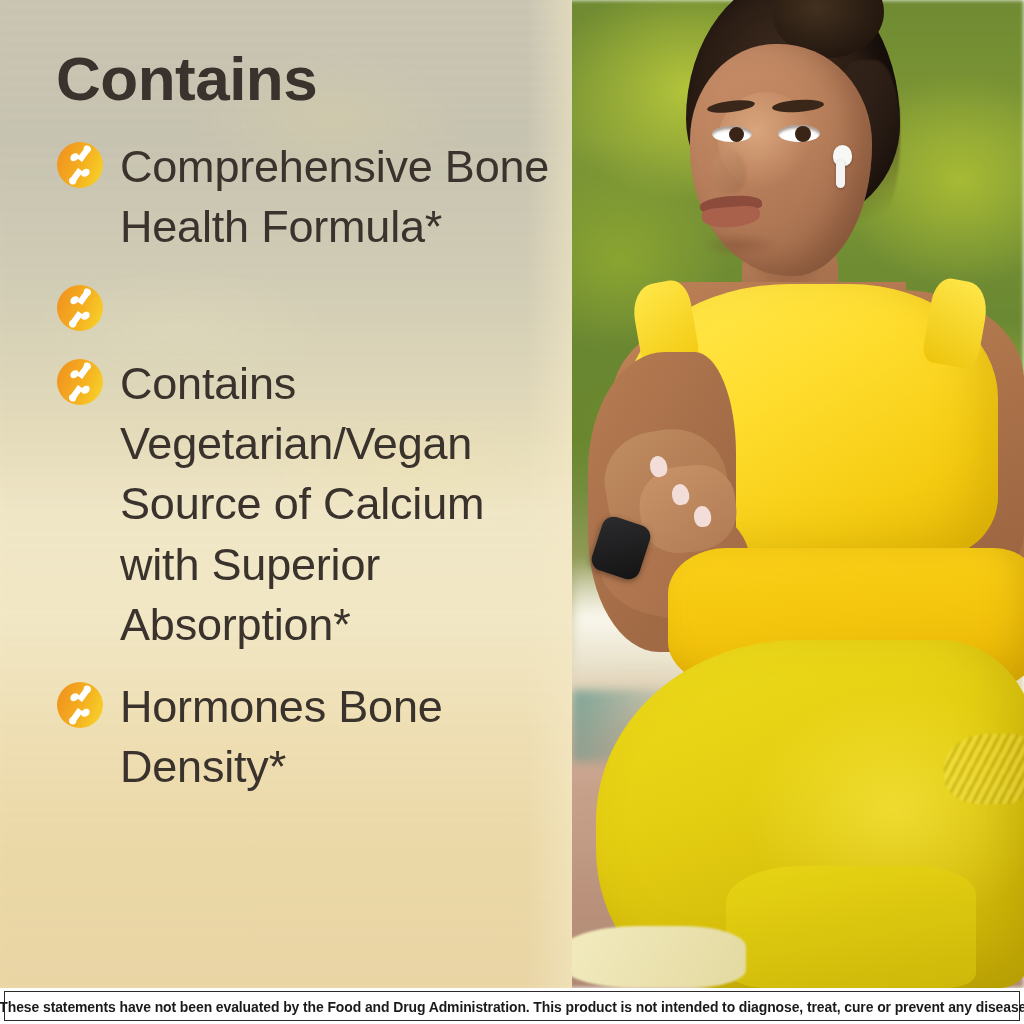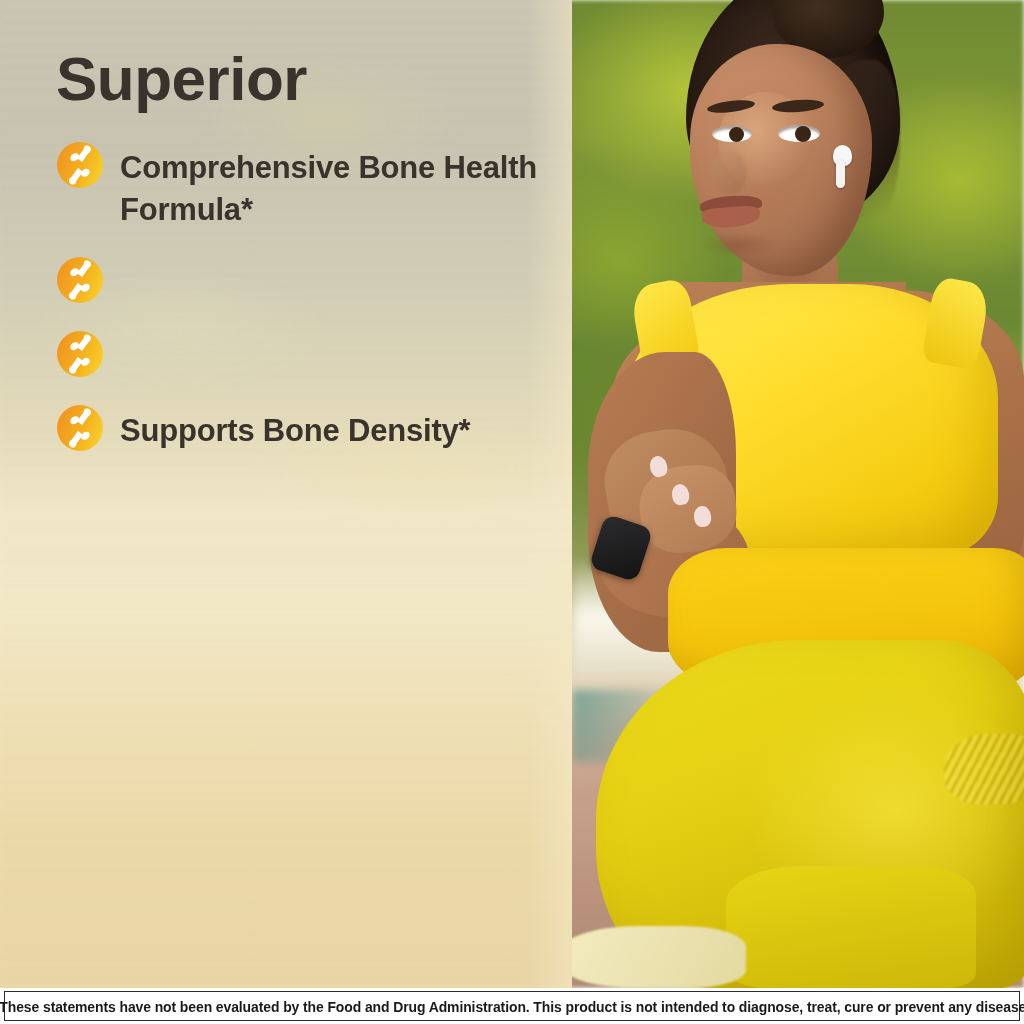--- a/index.html
+++ b/index.html
@@ -393,27 +393,26 @@
   .bullet-icon {
     flex: 0 0 auto;
     width: 48px;
     height: 48px;
     margin-right: 16px;
     margin-top: 4px;
   }
   .bullet-icon svg { display: block; width: 48px; height: 48px; }
 
   .benefit-text {
-    font-size: 31px;
+    font-size: 45px;
     line-height: 1.34;
     color: #3a322c;
-    font-weight: 700;
+    font-weight: 400;
     max-width: 430px;
     letter-spacing: -0.2px;
-    margin-top: 10px;
   }
 
   
   .disclaimer-wrap {
     position: absolute;
     left: 0; top: 988px;
     width: 1024px; height: 36px;
     background: #ffffff;
     box-sizing: border-box;
     padding: 3px 4px;
@@ -494,21 +493,21 @@
       <div class="leg-lower"></div>
       <div class="sock"></div>
     </div>
   </div>
 
   <div class="panel">
     <div class="panel-texture"></div>
     <div class="panel-feather"></div>
 
     <div class="panel-content">
-      <h1 class="title">Superior</h1>
+      <h1 class="title">Contains</h1>
 
       <ul class="benefit-list">
 
         <li class="benefit-item">
           <span class="bullet-icon">
             <svg viewBox="0 0 48 48" xmlns="http://www.w3.org/2000/svg">
               <defs>
                 <linearGradient id="bg1" x1="0" y1="0.3" x2="1" y2="0.7">
                   <stop offset="0%" stop-color="#F0941F"></stop>
                   <stop offset="55%" stop-color="#F5B01F"></stop>
@@ -580,20 +579,21 @@
               </defs>
               <circle cx="24" cy="24" r="23" fill="url(#bg3)"></circle>
               <g fill="#FFFFFF">
                 <path d="M29.9 4.6c2.2-.6 4.4.6 5 2.7.4 1.5-.1 3-1.2 3.9l-1.1.9-6.5 8.9-5.1-3.7 6.5-8.9.3-1.4c.3-1.2 1.1-2.1 2.1-2.4z"></path>
                 <ellipse cx="18.6" cy="16.2" rx="4.6" ry="3.6" transform="rotate(-36 18.6 16.2)"></ellipse>
                 <path d="M18.1 43.4c-2.2.6-4.4-.6-5-2.7-.4-1.5.1-3 1.2-3.9l1.1-.9 6.5-8.9 5.1 3.7-6.5 8.9-.3 1.4c-.3 1.2-1.1 2.1-2.1 2.4z"></path>
                 <ellipse cx="29.4" cy="31.8" rx="4.6" ry="3.6" transform="rotate(-36 29.4 31.8)"></ellipse>
               </g>
             </svg>
           </span>
+          <span class="benefit-text">Contains Vegetarian/Vegan Source of Calcium with Superior Absorption*</span>
         </li>
 
         <li class="benefit-item">
           <span class="bullet-icon">
             <svg viewBox="0 0 48 48" xmlns="http://www.w3.org/2000/svg">
               <defs>
                 <linearGradient id="bg4" x1="0" y1="0.3" x2="1" y2="0.7">
                   <stop offset="0%" stop-color="#F0941F"></stop>
                   <stop offset="55%" stop-color="#F5B01F"></stop>
                   <stop offset="100%" stop-color="#F7D02A"></stop>
@@ -601,21 +601,21 @@
               </defs>
               <circle cx="24" cy="24" r="23" fill="url(#bg4)"></circle>
               <g fill="#FFFFFF">
                 <path d="M29.9 4.6c2.2-.6 4.4.6 5 2.7.4 1.5-.1 3-1.2 3.9l-1.1.9-6.5 8.9-5.1-3.7 6.5-8.9.3-1.4c.3-1.2 1.1-2.1 2.1-2.4z"></path>
                 <ellipse cx="18.6" cy="16.2" rx="4.6" ry="3.6" transform="rotate(-36 18.6 16.2)"></ellipse>
                 <path d="M18.1 43.4c-2.2.6-4.4-.6-5-2.7-.4-1.5.1-3 1.2-3.9l1.1-.9 6.5-8.9 5.1 3.7-6.5 8.9-.3 1.4c-.3 1.2-1.1 2.1-2.1 2.4z"></path>
                 <ellipse cx="29.4" cy="31.8" rx="4.6" ry="3.6" transform="rotate(-36 29.4 31.8)"></ellipse>
               </g>
             </svg>
           </span>
-          <span class="benefit-text">Supports Bone Density*</span>
+          <span class="benefit-text">Hormones Bone Density*</span>
         </li>
 
       </ul>
     </div>
   </div>
 
   <div class="disclaimer-wrap">
     <div class="disclaimer">
       <span class="disclaimer-text">*These statements have not been evaluated by the Food and Drug Administration. This product is not intended to diagnose, treat, cure or prevent any disease.</span>
     </div>

